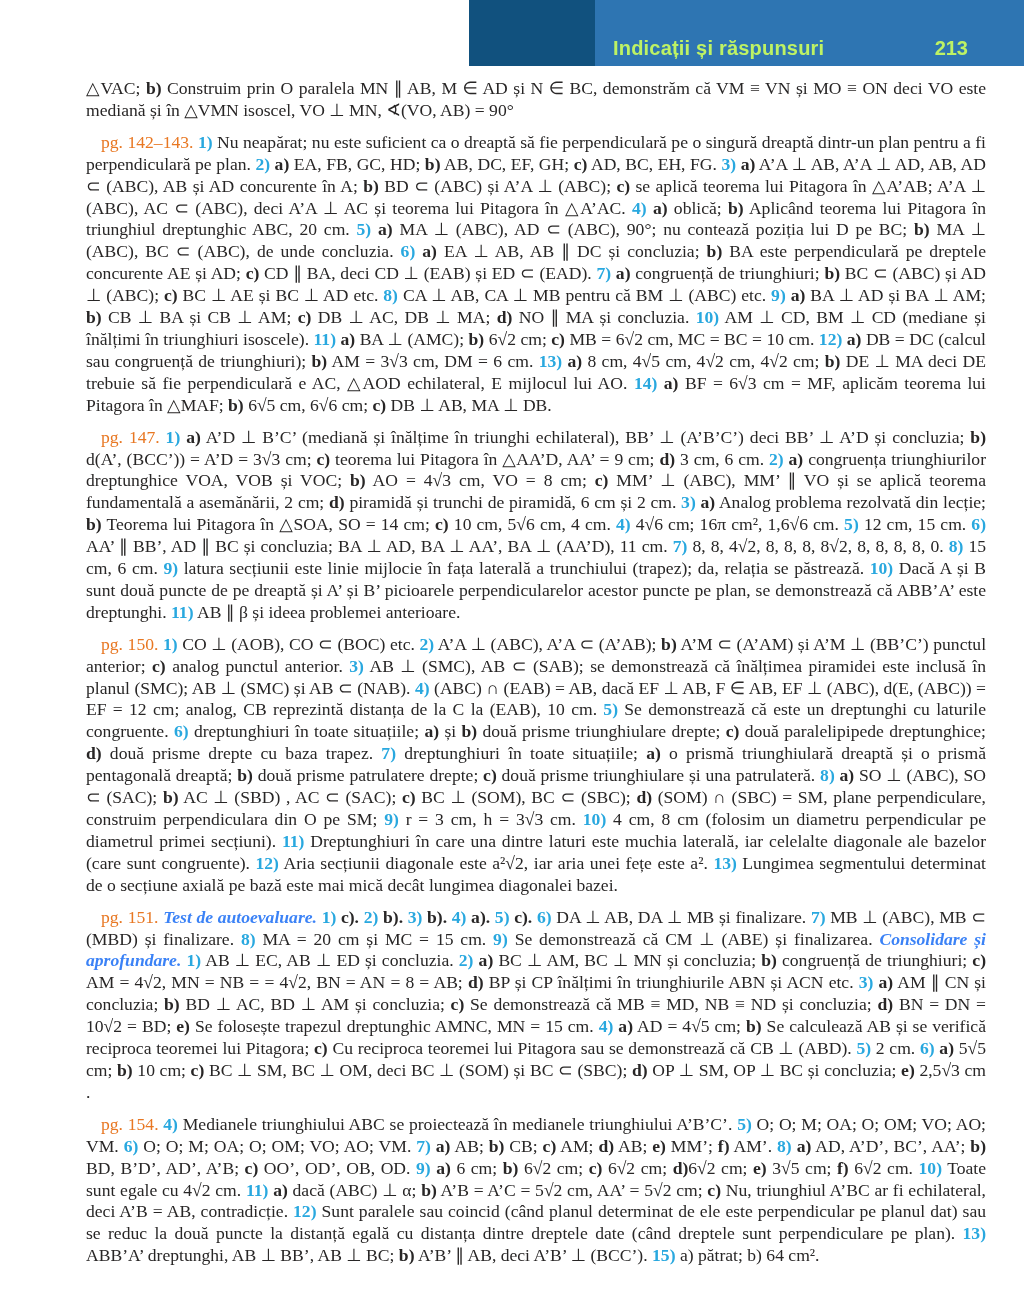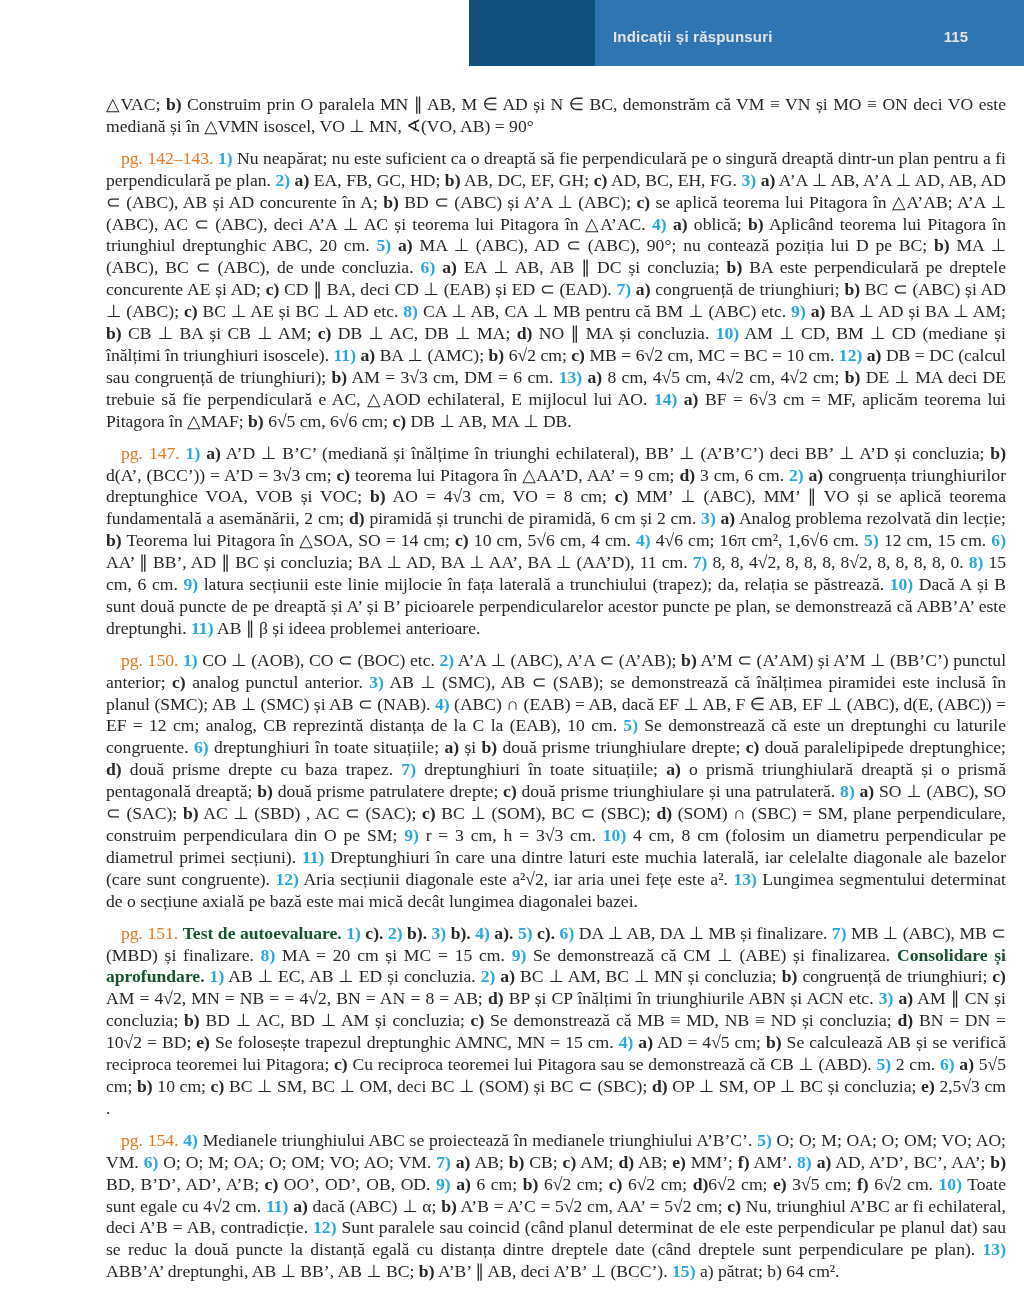--- a/index.html
+++ b/index.html
@@ -17,54 +17,53 @@
   }
   .header-dark {
     width: 126px; height: 100%;
     background: #11517e;
     flex: none;
   }
   .header-content {
     flex: 1;
     display: flex;
     align-items: flex-end;
-    padding: 0 56px 21px 18px;
-    color: #e5e5e5;
+    padding: 0 56px 6px 18px;
+    color: #bef264;
     font-family: "Liberation Sans", sans-serif;
     font-weight: bold;
-    font-size: 15px;
+    font-size: 20px;
   }
   .header-title { letter-spacing: 0.2px; }
   .header-page-number { margin-left: auto; }
   .page-body {
     position: absolute;
-    left: 86px; top: 94px;
+    left: 86px; top: 78px;
     width: 900px;
     font-size: 17.6px;
     line-height: 21.9px;
     text-align: justify;
     color: #282626;
-    margin-left: 20px;
   }
   .para { margin: 0 0 10px 0; }
   .para.indent { text-indent: 15px; }
   .seg-t  { color: #282626; }
   .seg-pg { color: #e87722; font-weight: normal; }
   .seg-num{ color: #29a8df; font-weight: bold; }
   .seg-b  { color: #282626; font-weight: bold; }
-  .seg-h  { color: #14532d; font-weight: bold; }
+  .seg-h  { color: #3b82f6; font-weight: bold; font-style: italic; }
 </style>
 </head>
 <body>
 
 <div class="header-bar">
   <div class="header-dark"></div>
   <div class="header-content">
     <span class="header-title">Indicații și răspunsuri</span>
-    <span class="header-page-number">115</span>
+    <span class="header-page-number">213</span>
   </div>
 </div>
 
 <div class="page-body">
     <p class="para"><span class="seg-t">△VAC;  </span><span class="seg-b">b)</span><span class="seg-t"> Construim prin O paralela MN ∥ AB, M ∈ AD și N ∈ BC, demonstrăm că VM ≡ VN și MO ≡ ON deci VO este mediană și în △VMN isoscel, VO ⊥ MN, ∢(VO, AB) = 90°</span></p>
     <p class="para indent"><span class="seg-pg">pg. 142–143. </span><span class="seg-num">1)</span><span class="seg-t"> Nu neapărat; nu este suficient ca o dreaptă să fie perpendiculară pe o singură dreaptă dintr-un plan pentru a fi perpendiculară pe plan. </span><span class="seg-num">2)</span><span class="seg-b"> a)</span><span class="seg-t"> EA, FB, GC, HD; </span><span class="seg-b">b)</span><span class="seg-t"> AB, DC, EF, GH; </span><span class="seg-b">c)</span><span class="seg-t"> AD, BC, EH, FG. </span><span class="seg-num">3)</span><span class="seg-b"> a)</span><span class="seg-t"> A’A ⊥ AB, A’A ⊥ AD, AB, AD ⊂ (ABC), AB și AD concurente în A; </span><span class="seg-b">b)</span><span class="seg-t"> BD ⊂ (ABC) și A’A ⊥ (ABC); </span><span class="seg-b">c)</span><span class="seg-t"> se aplică teorema lui Pitagora în △A’AB; A’A ⊥ (ABC), AC ⊂ (ABC), deci A’A ⊥ AC și teorema lui Pitagora în △A’AC. </span><span class="seg-num">4)</span><span class="seg-b"> a)</span><span class="seg-t"> oblică; </span><span class="seg-b">b)</span><span class="seg-t"> Aplicând teorema lui Pitagora în triunghiul dreptunghic ABC, 20 cm. </span><span class="seg-num">5)</span><span class="seg-b"> a)</span><span class="seg-t"> MA ⊥ (ABC), AD ⊂ (ABC), 90°; nu contează poziția lui D pe BC;  </span><span class="seg-b">b)</span><span class="seg-t"> MA ⊥ (ABC), BC ⊂ (ABC), de unde concluzia. </span><span class="seg-num">6)</span><span class="seg-b"> a)</span><span class="seg-t"> EA ⊥ AB, AB ∥ DC și concluzia; </span><span class="seg-b">b)</span><span class="seg-t"> BA este perpendiculară pe dreptele concurente AE și AD; </span><span class="seg-b">c)</span><span class="seg-t"> CD ∥ BA, deci CD ⊥ (EAB) și ED ⊂ (EAD). </span><span class="seg-num">7)</span><span class="seg-b"> a)</span><span class="seg-t"> congruență de triunghiuri; </span><span class="seg-b">b)</span><span class="seg-t"> BC ⊂ (ABC) și AD ⊥ (ABC); </span><span class="seg-b">c)</span><span class="seg-t"> BC ⊥ AE și BC ⊥ AD etc. </span><span class="seg-num">8)</span><span class="seg-t"> CA ⊥ AB, CA ⊥ MB pentru că BM ⊥ (ABC) etc. </span><span class="seg-num">9)</span><span class="seg-b"> a)</span><span class="seg-t"> BA ⊥ AD și BA ⊥ AM; </span><span class="seg-b">b)</span><span class="seg-t"> CB ⊥ BA și CB ⊥ AM; </span><span class="seg-b">c)</span><span class="seg-t"> DB ⊥ AC, DB ⊥ MA; </span><span class="seg-b">d)</span><span class="seg-t"> NO ∥ MA și concluzia. </span><span class="seg-num">10)</span><span class="seg-t"> AM ⊥ CD, BM ⊥ CD (mediane și înălțimi în triunghiuri isoscele). </span><span class="seg-num">11)</span><span class="seg-b"> a)</span><span class="seg-t"> BA ⊥ (AMC); </span><span class="seg-b">b)</span><span class="seg-t"> 6√2 cm; </span><span class="seg-b">c)</span><span class="seg-t"> MB = 6√2 cm, MC = BC = 10 cm. </span><span class="seg-num">12)</span><span class="seg-b"> a)</span><span class="seg-t"> DB = DC (calcul sau congruență de triunghiuri); </span><span class="seg-b">b)</span><span class="seg-t"> AM = 3√3 cm, DM = 6 cm. </span><span class="seg-num">13)</span><span class="seg-b"> a)</span><span class="seg-t"> 8 cm, 4√5 cm, 4√2 cm, 4√2 cm; </span><span class="seg-b">b)</span><span class="seg-t"> DE ⊥ MA deci DE trebuie să fie perpendiculară e AC, △AOD echilateral, E mijlocul lui AO. </span><span class="seg-num">14)</span><span class="seg-b"> a)</span><span class="seg-t"> BF = 6√3 cm = MF, aplicăm teorema lui Pitagora în △MAF; </span><span class="seg-b">b)</span><span class="seg-t"> 6√5 cm,  6√6 cm; </span><span class="seg-b">c)</span><span class="seg-t"> DB ⊥ AB, MA ⊥ DB.</span></p>
     <p class="para indent"><span class="seg-pg">pg. 147. </span><span class="seg-num">1)</span><span class="seg-b"> a)</span><span class="seg-t"> A’D ⊥ B’C’ (mediană și înălțime în triunghi echilateral), BB’ ⊥ (A’B’C’) deci BB’ ⊥ A’D și concluzia; </span><span class="seg-b">b)</span><span class="seg-t"> d(A’, (BCC’)) = A’D = 3√3 cm; </span><span class="seg-b">c)</span><span class="seg-t"> teorema lui Pitagora în △AA’D, AA’ = 9 cm; </span><span class="seg-b">d)</span><span class="seg-t"> 3 cm, 6 cm. </span><span class="seg-num">2)</span><span class="seg-b"> a)</span><span class="seg-t"> congruența triunghiurilor dreptunghice VOA, VOB și VOC; </span><span class="seg-b">b)</span><span class="seg-t"> AO = 4√3 cm, VO = 8 cm; </span><span class="seg-b">c)</span><span class="seg-t"> MM’ ⊥ (ABC), MM’ ∥ VO și se aplică teorema fundamentală a asemănării, 2 cm; </span><span class="seg-b">d)</span><span class="seg-t"> piramidă și trunchi de piramidă, 6 cm și 2 cm. </span><span class="seg-num">3)</span><span class="seg-b"> a)</span><span class="seg-t"> Analog problema rezolvată din lecție; </span><span class="seg-b">b)</span><span class="seg-t"> Teorema lui Pitagora în △SOA, SO = 14 cm; </span><span class="seg-b">c)</span><span class="seg-t"> 10 cm, 5√6 cm, 4 cm. </span><span class="seg-num">4)</span><span class="seg-t"> 4√6 cm; 16π cm², 1,6√6 cm. </span><span class="seg-num">5)</span><span class="seg-t"> 12 cm, 15 cm. </span><span class="seg-num">6)</span><span class="seg-t"> AA’ ∥ BB’, AD ∥ BC și concluzia; BA ⊥ AD, BA ⊥ AA’, BA ⊥ (AA’D), 11 cm.  </span><span class="seg-num">7)</span><span class="seg-t"> 8, 8, 4√2, 8, 8, 8, 8√2, 8, 8, 8, 8, 0. </span><span class="seg-num">8)</span><span class="seg-t"> 15 cm, 6 cm. </span><span class="seg-num">9)</span><span class="seg-t"> latura secțiunii este linie mijlocie în fața laterală a trunchiului (trapez); da, relația se păstrează. </span><span class="seg-num">10)</span><span class="seg-t"> Dacă A și B sunt două puncte de pe dreaptă și A’ și B’ picioarele perpendicularelor acestor puncte pe plan, se demonstrează că ABB’A’ este dreptunghi. </span><span class="seg-num">11)</span><span class="seg-t"> AB ∥ β și ideea problemei anterioare.</span></p>
     <p class="para indent"><span class="seg-pg">pg. 150. </span><span class="seg-num">1)</span><span class="seg-t"> CO ⊥ (AOB), CO ⊂ (BOC) etc. </span><span class="seg-num">2)</span><span class="seg-t"> A’A ⊥ (ABC), A’A ⊂ (A’AB); </span><span class="seg-b">b)</span><span class="seg-t"> A’M ⊂ (A’AM) și A’M ⊥ (BB’C’) punctul anterior; </span><span class="seg-b">c)</span><span class="seg-t"> analog punctul anterior. </span><span class="seg-num">3)</span><span class="seg-t"> AB ⊥ (SMC), AB ⊂ (SAB); se demonstrează că înălțimea piramidei este inclusă în planul (SMC); AB ⊥ (SMC) și AB ⊂ (NAB). </span><span class="seg-num">4)</span><span class="seg-t"> (ABC) ∩ (EAB) = AB, dacă EF ⊥ AB, F ∈ AB, EF ⊥ (ABC), d(E, (ABC)) = EF = 12 cm; analog, CB reprezintă distanța de la C la (EAB), 10 cm. </span><span class="seg-num">5)</span><span class="seg-t"> Se demonstrează că este un dreptunghi cu laturile congruente. </span><span class="seg-num">6)</span><span class="seg-t"> dreptunghiuri în toate situațiile; </span><span class="seg-b">a)</span><span class="seg-t"> și </span><span class="seg-b">b)</span><span class="seg-t"> două prisme triunghiulare drepte; </span><span class="seg-b">c)</span><span class="seg-t"> două paralelipipede dreptunghice; </span><span class="seg-b">d)</span><span class="seg-t"> două prisme drepte cu baza trapez. </span><span class="seg-num">7)</span><span class="seg-t"> dreptunghiuri în toate situațiile; </span><span class="seg-b">a)</span><span class="seg-t"> o prismă triunghiulară dreaptă și o prismă pentagonală dreaptă; </span><span class="seg-b">b)</span><span class="seg-t"> două prisme patrulatere drepte; </span><span class="seg-b">c)</span><span class="seg-t"> două prisme triunghiulare și una patrulateră. </span><span class="seg-num">8)</span><span class="seg-b"> a)</span><span class="seg-t"> SO ⊥ (ABC), SO ⊂ (SAC); </span><span class="seg-b">b)</span><span class="seg-t"> AC ⊥ (SBD) , AC ⊂ (SAC); </span><span class="seg-b">c)</span><span class="seg-t"> BC ⊥ (SOM), BC ⊂ (SBC); </span><span class="seg-b">d)</span><span class="seg-t"> (SOM) ∩ (SBC) = SM, plane perpendiculare, construim perpendiculara din O pe SM; </span><span class="seg-num">9)</span><span class="seg-t"> r = 3 cm, h = 3√3 cm. </span><span class="seg-num">10)</span><span class="seg-t"> 4 cm, 8 cm (folosim un diametru perpendicular pe diametrul primei secțiuni). </span><span class="seg-num">11)</span><span class="seg-t"> Dreptunghiuri în care una dintre laturi este muchia laterală, iar celelalte diagonale ale bazelor (care sunt congruente). </span><span class="seg-num">12)</span><span class="seg-t"> Aria secțiunii diagonale este a²√2, iar aria unei fețe este a². </span><span class="seg-num">13)</span><span class="seg-t"> Lungimea segmentului determinat de o secțiune axială pe bază este mai mică decât lungimea diagonalei bazei.</span></p>
     <p class="para indent"><span class="seg-pg">pg. 151. </span><span class="seg-h">Test de autoevaluare. </span><span class="seg-num">1)</span><span class="seg-b"> c).</span><span class="seg-num"> 2)</span><span class="seg-b"> b).</span><span class="seg-num"> 3)</span><span class="seg-b"> b).</span><span class="seg-num"> 4)</span><span class="seg-b"> a).</span><span class="seg-num"> 5)</span><span class="seg-b"> c).</span><span class="seg-num"> 6)</span><span class="seg-t"> DA ⊥ AB, DA ⊥ MB și finalizare. </span><span class="seg-num">7)</span><span class="seg-t"> MB ⊥ (ABC), MB ⊂ (MBD) și finalizare. </span><span class="seg-num">8)</span><span class="seg-t"> MA = 20 cm și MC = 15 cm. </span><span class="seg-num">9)</span><span class="seg-t"> Se demonstrează că CM ⊥ (ABE) și finalizarea. </span><span class="seg-h">Consolidare și aprofundare. </span><span class="seg-num">1)</span><span class="seg-t"> AB ⊥ EC,  AB ⊥ ED și concluzia. </span><span class="seg-num">2)</span><span class="seg-b"> a)</span><span class="seg-t"> BC ⊥ AM, BC ⊥ MN și concluzia; </span><span class="seg-b">b)</span><span class="seg-t"> congruență de triunghiuri; </span><span class="seg-b">c)</span><span class="seg-t"> AM = 4√2,  MN = NB = = 4√2, BN = AN = 8 = AB;  </span><span class="seg-b">d)</span><span class="seg-t"> BP și CP înălțimi în triunghiurile ABN și ACN etc.  </span><span class="seg-num">3)</span><span class="seg-b"> a)</span><span class="seg-t"> AM ∥ CN și concluzia; </span><span class="seg-b">b)</span><span class="seg-t"> BD ⊥ AC, BD ⊥ AM și concluzia; </span><span class="seg-b">c)</span><span class="seg-t"> Se demonstrează că MB ≡ MD, NB ≡ ND și concluzia; </span><span class="seg-b">d)</span><span class="seg-t"> BN = DN = 10√2 = BD; </span><span class="seg-b">e)</span><span class="seg-t"> Se folosește trapezul dreptunghic AMNC, MN = 15 cm. </span><span class="seg-num">4)</span><span class="seg-b"> a)</span><span class="seg-t"> AD = 4√5 cm;  </span><span class="seg-b">b)</span><span class="seg-t"> Se calculează AB și se verifică reciproca teoremei lui Pitagora; </span><span class="seg-b">c)</span><span class="seg-t"> Cu reciproca teoremei lui Pitagora sau se demonstrează că CB ⊥ (ABD). </span><span class="seg-num">5)</span><span class="seg-t"> 2 cm. </span><span class="seg-num">6)</span><span class="seg-b"> a)</span><span class="seg-t"> 5√5 cm; </span><span class="seg-b">b)</span><span class="seg-t"> 10 cm; </span><span class="seg-b">c)</span><span class="seg-t"> BC ⊥ SM, BC ⊥ OM, deci BC ⊥ (SOM) și BC ⊂ (SBC); </span><span class="seg-b">d)</span><span class="seg-t"> OP ⊥ SM, OP ⊥ BC și concluzia;  </span><span class="seg-b">e)</span><span class="seg-t"> 2,5√3 cm .</span></p>
     <p class="para indent"><span class="seg-pg">pg. 154. </span><span class="seg-num">4)</span><span class="seg-t"> Medianele triunghiului ABC se proiectează în medianele triunghiului A’B’C’. </span><span class="seg-num">5)</span><span class="seg-t"> O; O; M; OA; O; OM; VO; AO; VM. </span><span class="seg-num">6)</span><span class="seg-t"> O; O; M; OA; O; OM; VO; AO; VM. </span><span class="seg-num">7)</span><span class="seg-b"> a)</span><span class="seg-t"> AB; </span><span class="seg-b">b)</span><span class="seg-t"> CB; </span><span class="seg-b">c)</span><span class="seg-t"> AM; </span><span class="seg-b">d)</span><span class="seg-t"> AB; </span><span class="seg-b">e)</span><span class="seg-t"> MM’; </span><span class="seg-b">f)</span><span class="seg-t"> AM’. </span><span class="seg-num">8)</span><span class="seg-b"> a)</span><span class="seg-t"> AD, A’D’, BC’, AA’; </span><span class="seg-b">b)</span><span class="seg-t"> BD, B’D’, AD’, A’B; </span><span class="seg-b">c)</span><span class="seg-t"> OO’, OD’, OB, OD. </span><span class="seg-num">9)</span><span class="seg-b"> a)</span><span class="seg-t"> 6 cm; </span><span class="seg-b">b)</span><span class="seg-t"> 6√2 cm; </span><span class="seg-b">c)</span><span class="seg-t"> 6√2 cm; </span><span class="seg-b">d)</span><span class="seg-t">6√2 cm; </span><span class="seg-b">e)</span><span class="seg-t"> 3√5 cm; </span><span class="seg-b">f)</span><span class="seg-t"> 6√2 cm. </span><span class="seg-num">10)</span><span class="seg-t"> Toate sunt egale cu 4√2 cm. </span><span class="seg-num">11)</span><span class="seg-b"> a)</span><span class="seg-t"> dacă (ABC) ⊥ α; </span><span class="seg-b">b)</span><span class="seg-t"> A’B = A’C = 5√2 cm, AA’ = 5√2 cm; </span><span class="seg-b">c)</span><span class="seg-t"> Nu, triunghiul A’BC ar fi echilateral, deci A’B = AB, contradicție. </span><span class="seg-num">12)</span><span class="seg-t"> Sunt paralele sau coincid (când planul determinat de ele este perpendicular pe planul dat) sau se reduc la două puncte la distanță egală cu distanța dintre dreptele date (când dreptele sunt perpendiculare pe plan). </span><span class="seg-num">13)</span><span class="seg-t"> ABB’A’ dreptunghi, AB ⊥ BB’, AB ⊥ BC; </span><span class="seg-b">b)</span><span class="seg-t"> A’B’ ∥ AB, deci A’B’ ⊥ (BCC’). </span><span class="seg-num">15)</span><span class="seg-t">  a) pătrat; b) 64 cm².</span></p>

